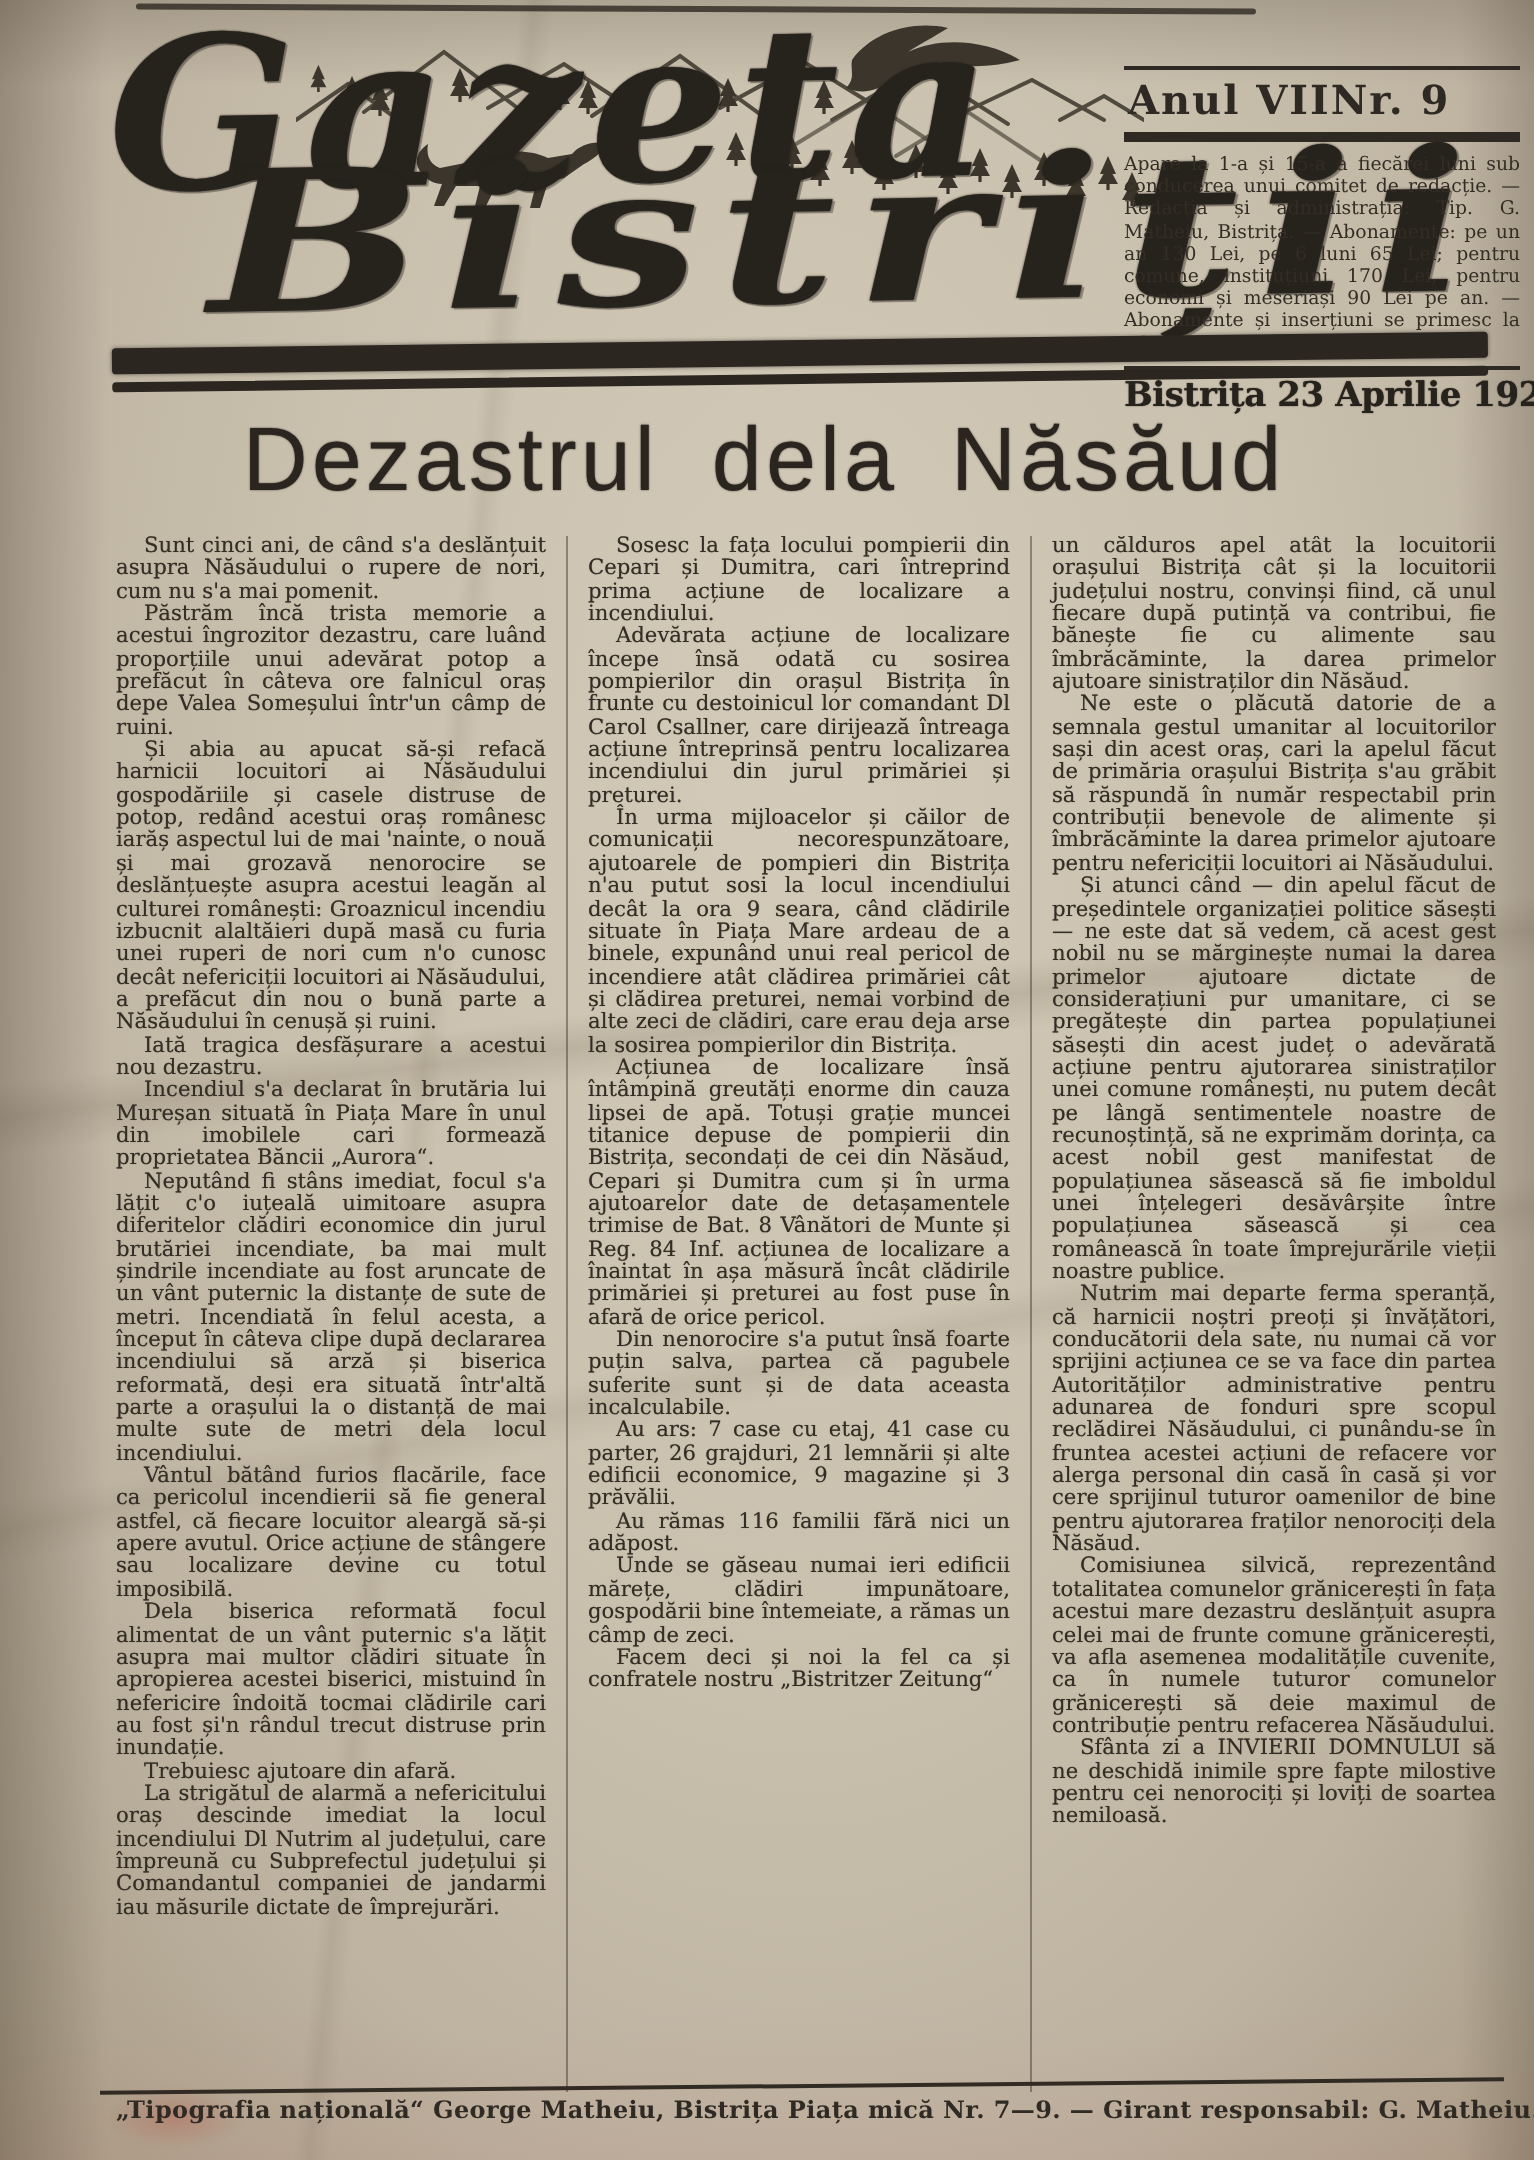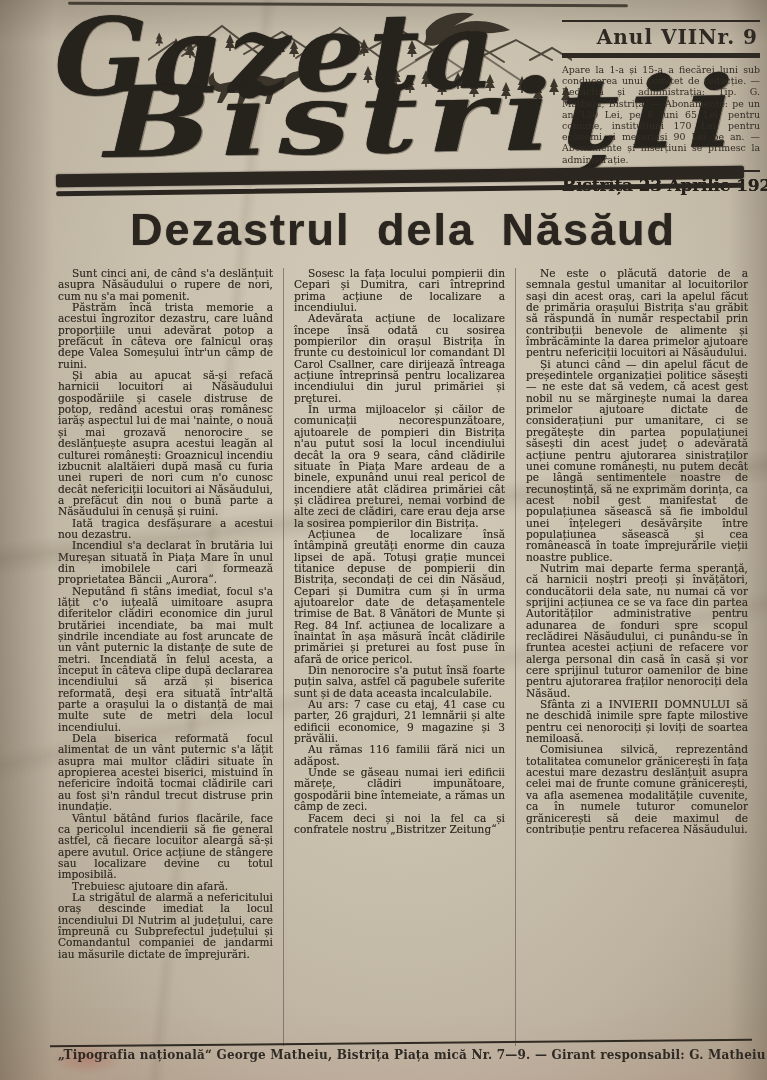--- a/index.html
+++ b/index.html
@@ -39,42 +39,42 @@
     position:absolute;font-family:"DejaVu Serif", serif;font-style:italic;font-weight:bold;
     color:#26221c;white-space:nowrap;line-height:1.25;
     text-shadow:0 0 1px #26221c, 1px 1px 0 rgba(38,34,28,.35);
     transform-origin:left center;
   }
   .title-1{left:54px;top:-8px;font-size:106px;letter-spacing:4px;transform:rotate(-1deg) scaleX(1.04);}
   .title-2{left:104px;top:62px;font-size:98px;letter-spacing:7px;transform:rotate(-1deg) scaleX(1.30);}
 
   .infobox{position:absolute;left:562px;top:20px;width:198px;color:#2e2a23;}
   .issue-row{
-    display:flex;justify-content:flex-end;align-items:baseline;
+    display:flex;justify-content:flex-start;align-items:baseline;
     border-top:2px solid #2e2a23;border-bottom:5px solid #2e2a23;
-    padding:3px 2px 4px 2px;font-weight:bold;font-size:20px;letter-spacing:1px;
+    padding:3px 2px 4px 2px;font-weight:bold;font-size:20px;letter-spacing:1px;margin-top:13px;
   }
   .info-text{
     margin:6px 0 5px 0;font-size:9.4px;line-height:11.2px;text-align:justify;
     color:#332d25;
   }
   .date-rule{height:0;border-top:2px solid #2e2a23;margin-bottom:3px;}
   .dateline{
     font-weight:bold;font-size:17px;letter-spacing:-.2px;white-space:nowrap;
     color:#26221c;text-shadow:0 0 .6px #26221c;
   }
 
   .double-rule{position:absolute;left:56px;top:170px;width:688px;transform:rotate(-.7deg);}
   .double-rule .bar-thick{height:13px;background:#2b2620;border-radius:2px;box-shadow:0 0 2px rgba(43,38,32,.6);}
   .double-rule .bar-thin{height:5px;background:#2b2620;margin-top:4px;border-radius:2px;}
 
   
   .headline{
-    position:absolute;left:73px;top:204px;width:660px;margin:0;
-    font-family:"Liberation Sans", sans-serif;font-weight:bold;
+    position:absolute;left:52px;top:204px;width:660px;margin:0;
+    font-family:"Liberation Sans", sans-serif;font-weight:normal;
     font-size:45px;letter-spacing:2px;word-spacing:12px;text-align:center;
     color:#2a251f;text-shadow:0 0 1px rgba(42,37,31,.8);
     white-space:nowrap;
   }
 
   
   .columns{
     position:absolute;left:58px;top:268px;width:690px;height:778px;
     display:flex;overflow:hidden;
   }
@@ -197,41 +197,42 @@
   <h1 class="headline ink">Dezastrul dela Năsăud</h1>
 
   <main class="columns">
     <section class="col col-1">
         <p>Sunt cinci ani, de când s'a deslănțuit asupra Năsăudului o rupere de nori, cum nu s'a mai pomenit.</p>
         <p>Păstrăm încă trista memorie a acestui îngrozitor dezastru, care luând proporțiile unui adevărat potop a prefăcut în câteva ore falnicul oraș depe Valea Someșului într'un câmp de ruini.</p>
         <p>Și abia au apucat să-și refacă harnicii locuitori ai Năsăudului gospodăriile și casele distruse de potop, redând acestui oraș românesc iarăș aspectul lui de mai 'nainte, o nouă și mai grozavă nenorocire se deslănțuește asupra acestui leagăn al culturei românești: Groaznicul incendiu izbucnit alaltăieri după masă cu furia unei ruperi de nori cum n'o cunosc decât nefericiții locuitori ai Năsăudului, a prefăcut din nou o bună parte a Năsăudului în cenușă și ruini.</p>
         <p>Iată tragica desfășurare a acestui nou dezastru.</p>
         <p>Incendiul s'a declarat în brutăria lui Mureșan situată în Piața Mare în unul din imobilele cari formează proprietatea Băncii „Aurora“.</p>
         <p>Neputând fi stâns imediat, focul s'a lățit c'o iuțeală uimitoare asupra diferitelor clădiri economice din jurul brutăriei incendiate, ba mai mult șindrile incendiate au fost aruncate de un vânt puternic la distanțe de sute de metri. Incendiată în felul acesta, a început în câteva clipe după declararea incendiului să arză și biserica reformată, deși era situată într'altă parte a orașului la o distanță de mai multe sute de metri dela locul incendiului.</p>
+        <p>Vântul bătând furios flacările, face ca pericolul incendierii să fie general astfel, că fiecare locuitor aleargă să-și apere avutul. Orice acțiune de stângere sau localizare devine cu totul imposibilă.</p>
         <p>Dela biserica reformată focul alimentat de un vânt puternic s'a lățit asupra mai multor clădiri situate în apropierea acestei biserici, mistuind în nefericire îndoită tocmai clădirile cari au fost și'n rândul trecut distruse prin inundație.</p>
-        <p>Vântul bătând furios flacările, face ca pericolul incendierii să fie general astfel, că fiecare locuitor aleargă să-și apere avutul. Orice acțiune de stângere sau localizare devine cu totul imposibilă.</p>
         <p>Trebuiesc ajutoare din afară.</p>
         <p>La strigătul de alarmă a nefericitului oraș descinde imediat la locul incendiului Dl Nutrim al județului, care împreună cu Subprefectul județului și Comandantul companiei de jandarmi iau măsurile dictate de împrejurări.</p>
       </section>
     <section class="col col-2">
         <p>Sosesc la fața locului pompierii din Cepari și Dumitra, cari întreprind prima acțiune de localizare a incendiului.</p>
         <p>Adevărata acțiune de localizare începe însă odată cu sosirea pompierilor din orașul Bistrița în frunte cu destoinicul lor comandant Dl Carol Csallner, care dirijează întreaga acțiune întreprinsă pentru localizarea incendiului din jurul primăriei și preturei.</p>
         <p>În urma mijloacelor și căilor de comunicații necorespunzătoare, ajutoarele de pompieri din Bistrița n'au putut sosi la locul incendiului decât la ora 9 seara, când clădirile situate în Piața Mare ardeau de a binele, expunând unui real pericol de incendiere atât clădirea primăriei cât și clădirea preturei, nemai vorbind de alte zeci de clădiri, care erau deja arse la sosirea pompierilor din Bistrița.</p>
         <p>Acțiunea de localizare însă întâmpină greutăți enorme din cauza lipsei de apă. Totuși grație muncei titanice depuse de pompierii din Bistrița, secondați de cei din Năsăud, Cepari și Dumitra cum și în urma ajutoarelor date de detașamentele trimise de Bat. 8 Vânători de Munte și Reg. 84 Inf. acțiunea de localizare a înaintat în așa măsură încât clădirile primăriei și preturei au fost puse în afară de orice pericol.</p>
-        <p>Din nenorocire s'a putut însă foarte puțin salva, astfel că pagubele suferite sunt și de data aceasta incalculabile.</p>
+        <p>Din nenorocire s'a putut însă foarte puțin salva, partea că pagubele suferite sunt și de data aceasta incalculabile.</p>
         <p>Au ars: 7 case cu etaj, 41 case cu parter, 26 grajduri, 21 lemnării și alte edificii economice, 9 magazine și 3 prăvălii.</p>
         <p>Au rămas 116 familii fără nici un adăpost.</p>
         <p>Unde se găseau numai ieri edificii mărețe, clădiri impunătoare, gospodării bine întemeiate, a rămas un câmp de zeci.</p>
         <p>Facem deci și noi la fel ca și confratele nostru „Bistritzer Zeitung“</p>
       </section>
     <section class="col col-3">
+        <p class="cont">un călduros apel atât la locuitorii orașului Bistrița cât și la locuitorii județului nostru, convinși fiind, că unul fiecare după putință va contribui, fie bănește fie cu alimente sau îmbrăcăminte, la darea primelor ajutoare sinistraților din Năsăud.</p>
         <p>Ne este o plăcută datorie de a semnala gestul umanitar al locuitorilor sași din acest oraș, cari la apelul făcut de primăria orașului Bistrița s'au grăbit să răspundă în număr respectabil prin contribuții benevole de alimente și îmbrăcăminte la darea primelor ajutoare pentru nefericiții locuitori ai Năsăudului.</p>
         <p>Și atunci când — din apelul făcut de președintele organizației politice săsești — ne este dat să vedem, că acest gest nobil nu se mărginește numai la darea primelor ajutoare dictate de considerațiuni pur umanitare, ci se pregătește din partea populațiunei săsești din acest județ o adevărată acțiune pentru ajutorarea sinistraților unei comune românești, nu putem decât pe lângă sentimentele noastre de recunoștință, să ne exprimăm dorința, ca acest nobil gest manifestat de populațiunea săsească să fie imboldul unei înțelegeri desăvârșite între populațiunea săsească și cea românească în toate împrejurările vieții noastre publice.</p>
         <p>Nutrim mai departe ferma speranță, că harnicii noștri preoți și învățători, conducătorii dela sate, nu numai că vor sprijini acțiunea ce se va face din partea Autorităților administrative pentru adunarea de fonduri spre scopul reclădirei Năsăudului, ci punându-se în fruntea acestei acțiuni de refacere vor alerga personal din casă în casă și vor cere sprijinul tuturor oamenilor de bine pentru ajutorarea fraților nenorociți dela Năsăud.</p>
+        <p>Comisiunea silvică, reprezentând totalitatea comunelor grănicerești în fața acestui mare dezastru deslănțuit asupra celei mai de frunte comune grănicerești, va afla asemenea modalitățile cuvenite, ca în numele tuturor comunelor grănicerești să deie maximul de contribuție pentru refacerea Năsăudului.</p>
         <p>Sfânta zi a INVIERII DOMNULUI să ne deschidă inimile spre fapte milostive pentru cei nenorociți și loviți de soartea nemiloasă.</p>
-        <p>Comisiunea silvică, reprezentând totalitatea comunelor grănicerești în fața acestui mare dezastru deslănțuit asupra celei mai de frunte comune grănicerești, va afla asemenea modalitățile cuvenite, ca în numele tuturor comunelor grănicerești să deie maximul de contribuție pentru refacerea Năsăudului.</p>
       </section>
   </main>
 
   <div class="footer-rule"></div>
   <div class="smudge"></div>
   <p class="imprint">„Tipografia națională“ George Matheiu, Bistrița Piața mică Nr. 7—9. — Girant responsabil: G. Matheiu.</p>
 </div>
 
 </body></html>

